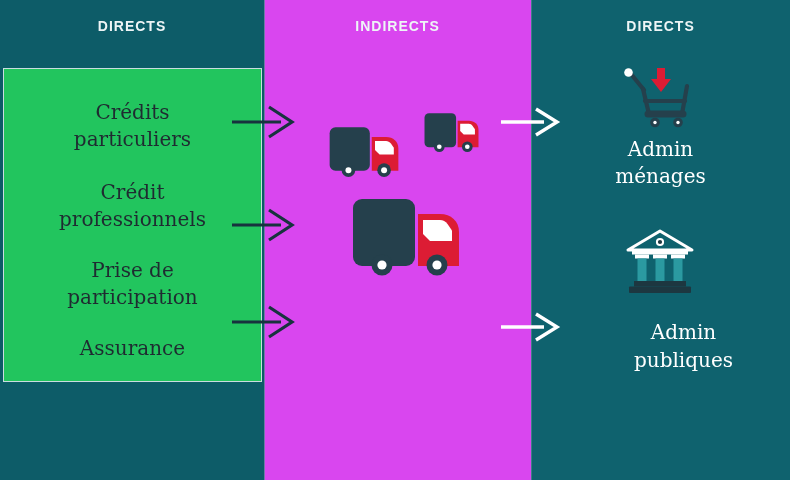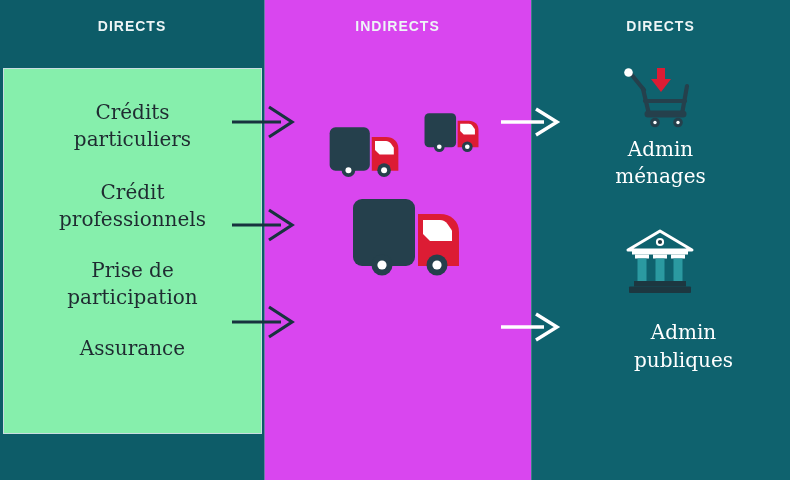--- a/index.html
+++ b/index.html
@@ -16,22 +16,22 @@
   #divider-1 { left:264px; }
   #divider-2 { left:531px; }
 
   .col-header {
     position:absolute; top:15px; left:0; width:100%; text-align:center;
     color:#eef5f6; font-family:"Liberation Sans",sans-serif;
     font-weight:bold; font-size:14px; letter-spacing:1px; line-height:22px;
   }
 
   .panel {
-    position:absolute; left:3px; top:68px; width:259px; height:366px;
-    background:#86efac; border:1px solid #c9dde0; box-sizing:border-box;
+    position:absolute; left:3px; top:68px; width:259px; height:314px;
+    background:#22c55e; border:1px solid #c9dde0; box-sizing:border-box;
   }
   .panel-item {
     position:absolute; left:0; width:100%; text-align:center;
     color:#1f2b31; font-size:20px; line-height:27px; white-space:pre-line;
   }
   #item-0 { top:30px; }
   #item-1 { top:110px; }
   #item-2 { top:188px; }
   #item-3 { top:266px; }
 

